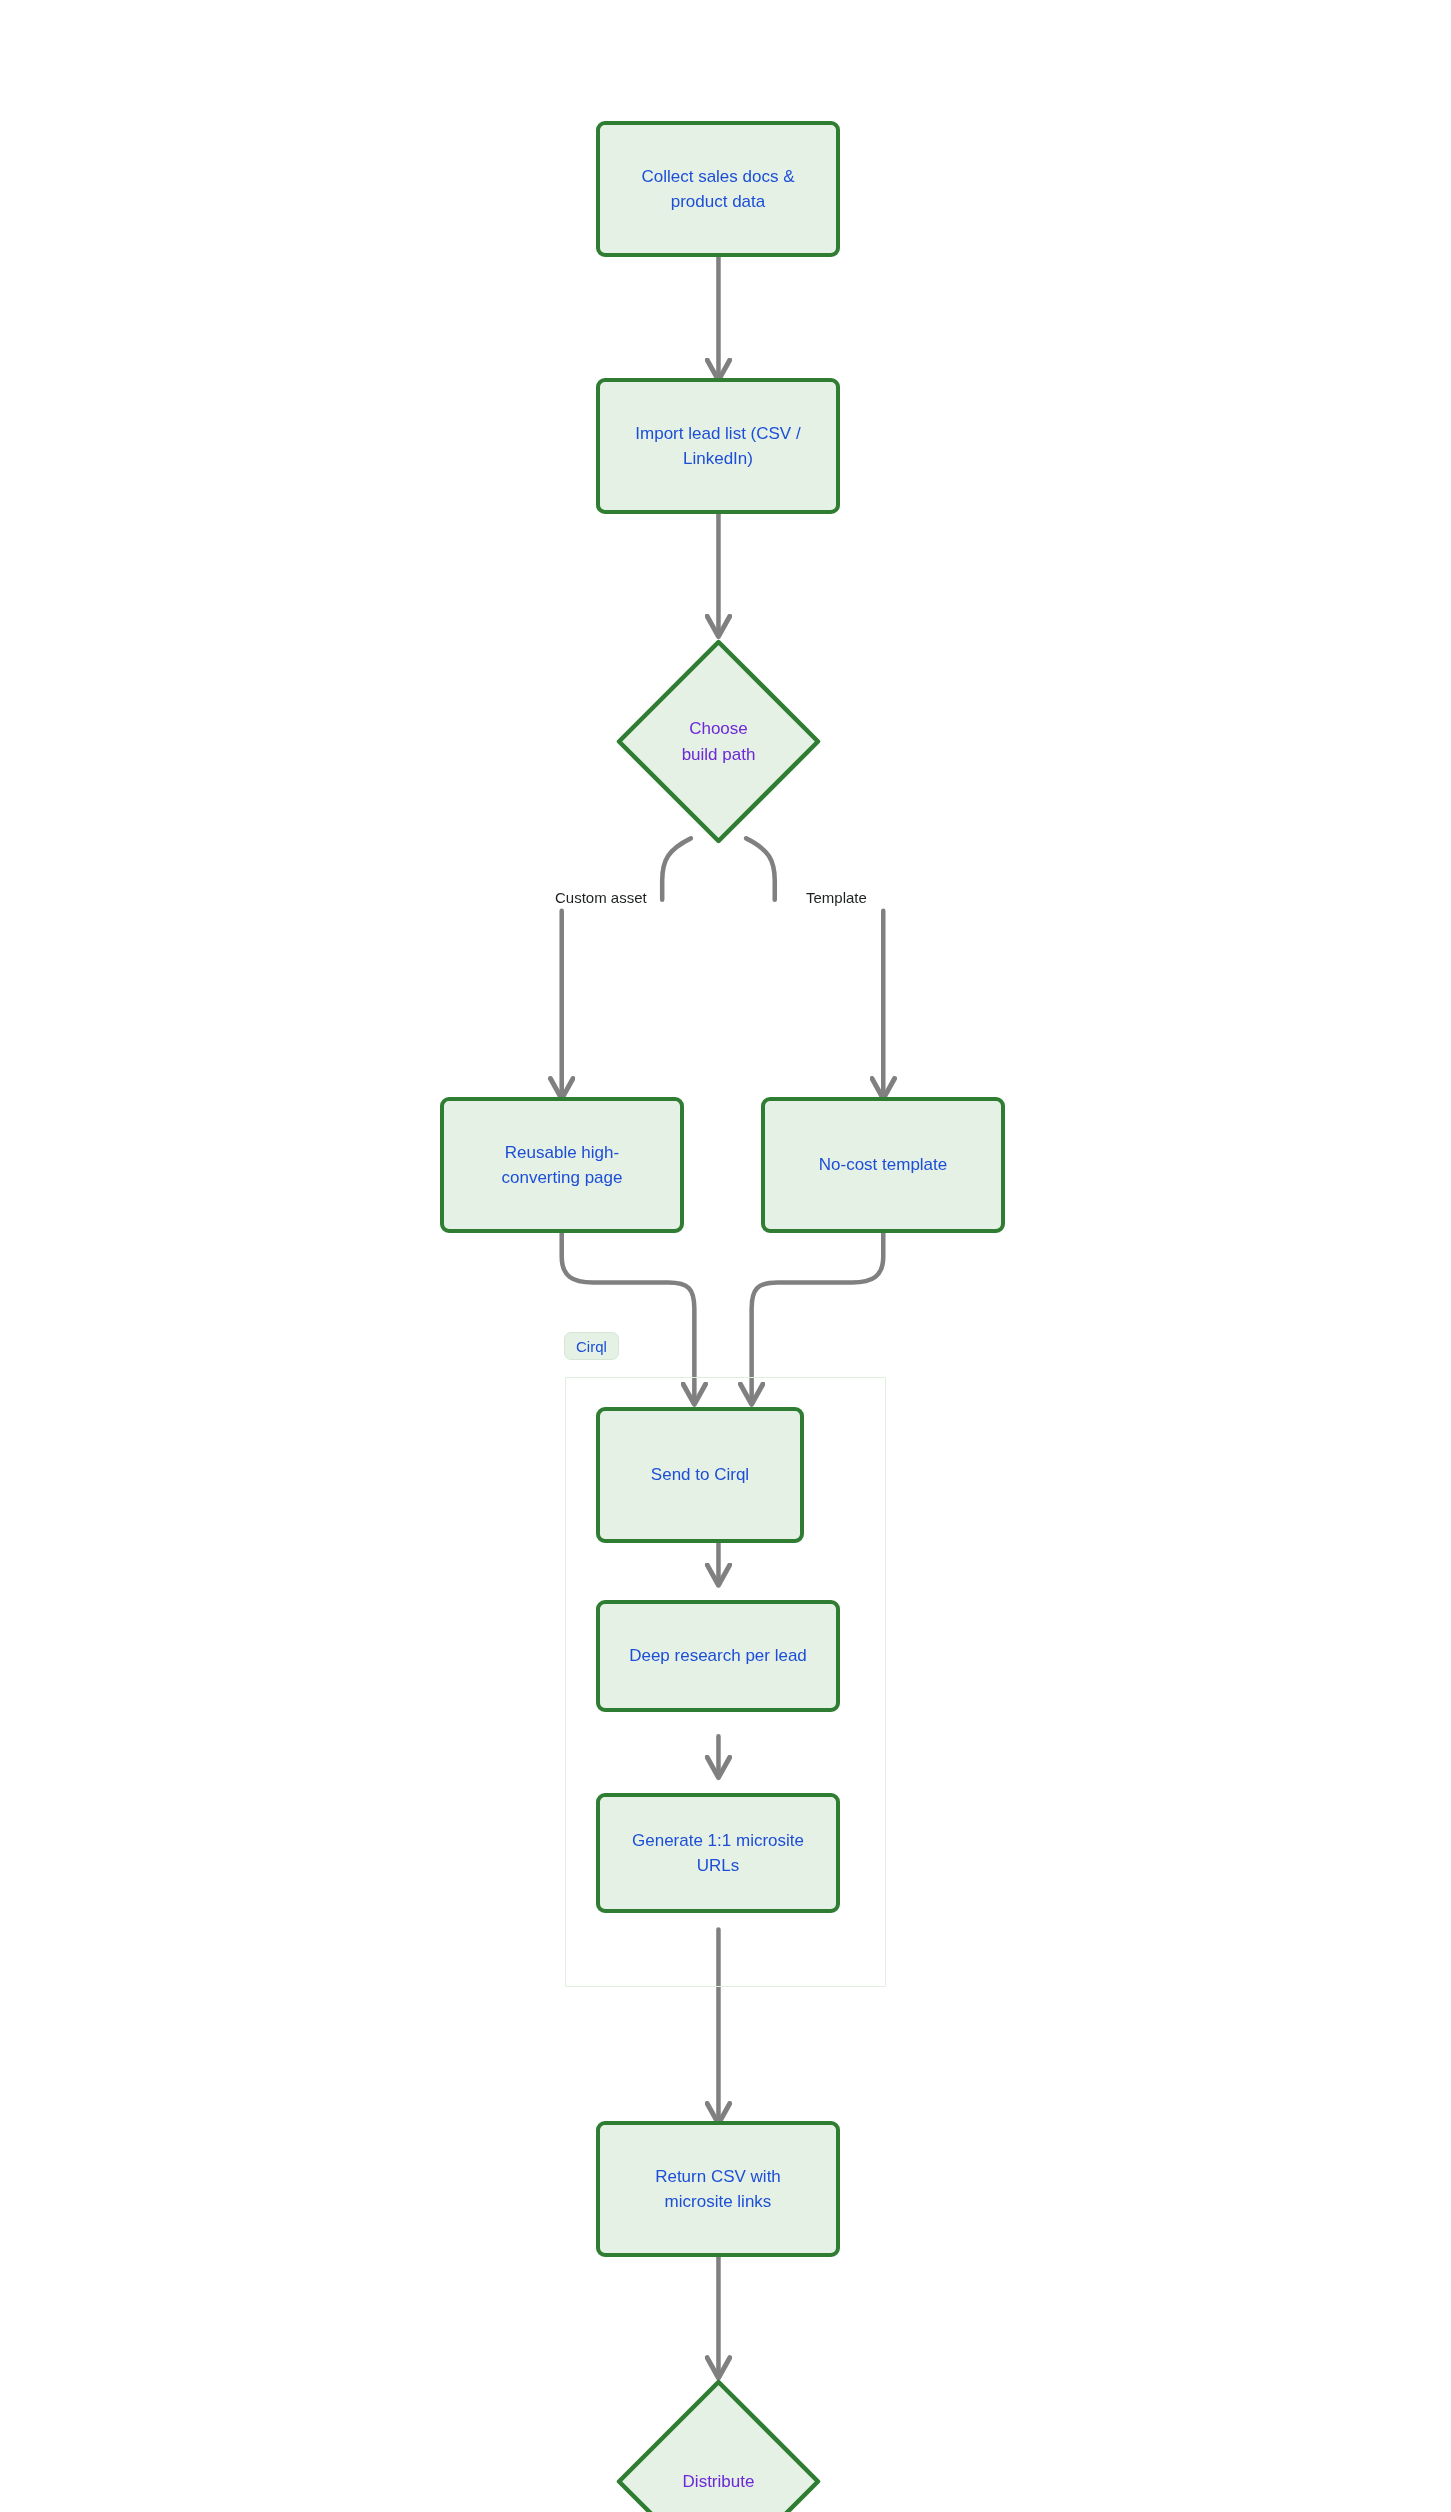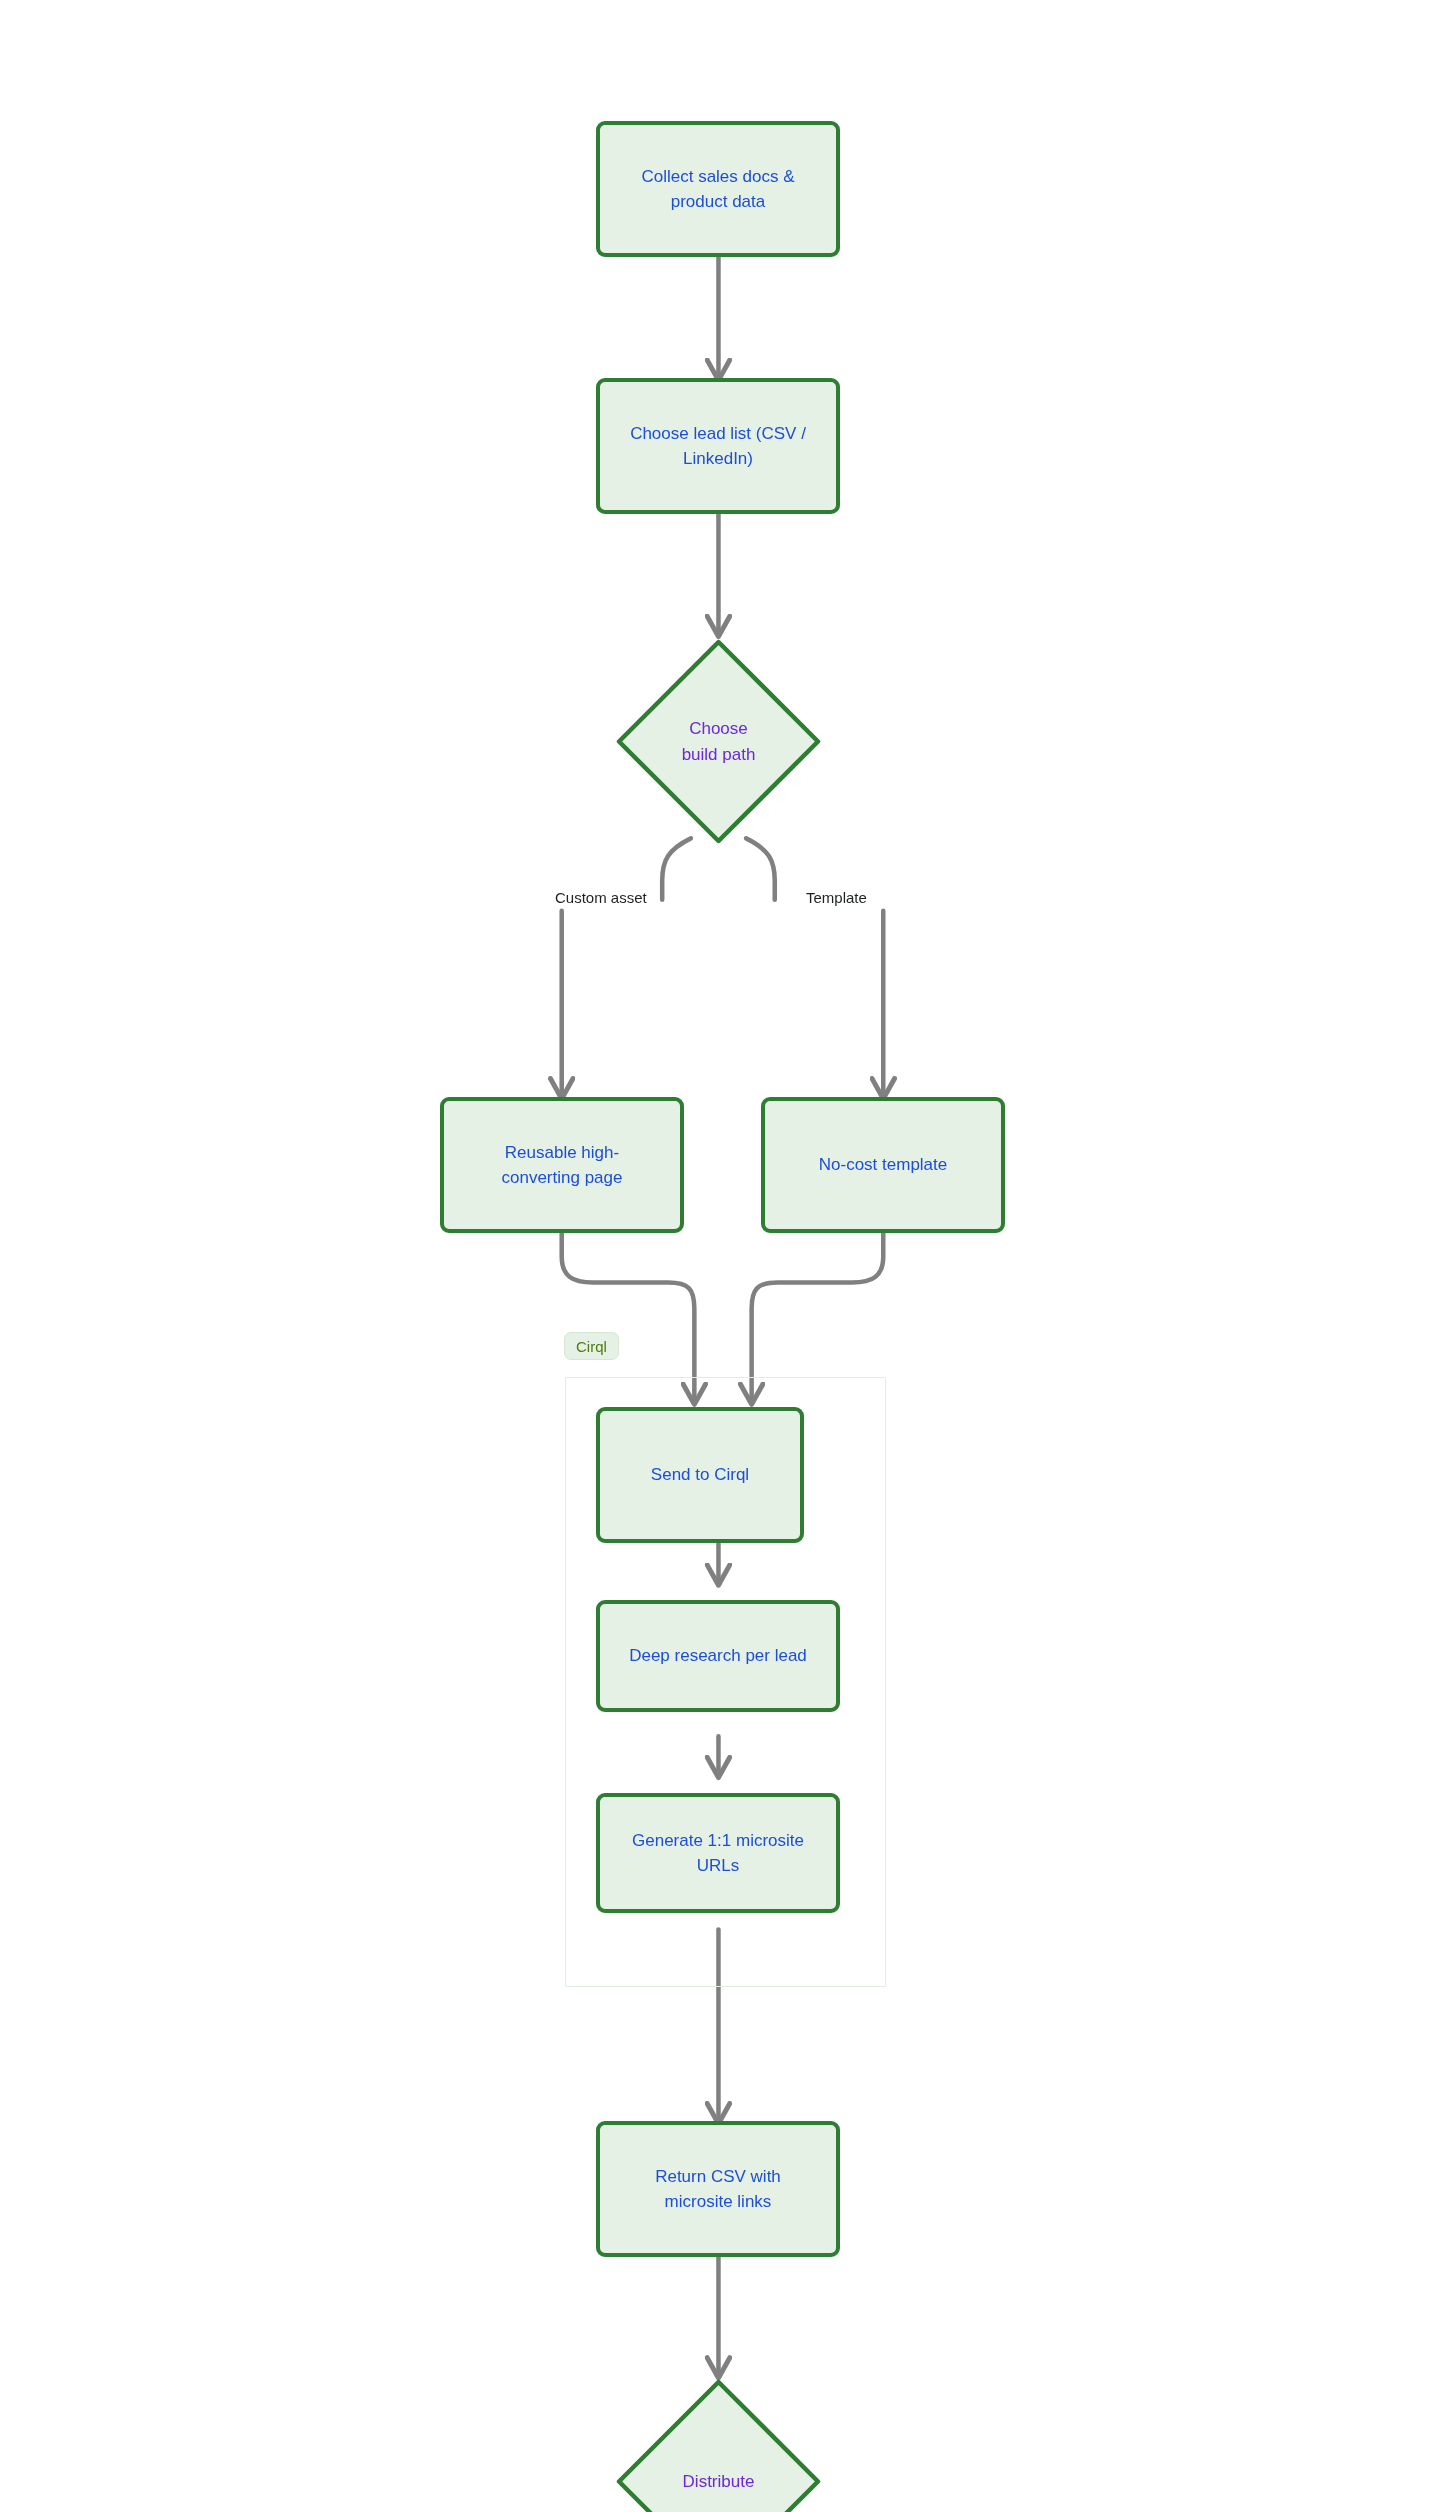--- a/index.html
+++ b/index.html
@@ -77,21 +77,21 @@
     border: 1px solid #dfeede;
     background: transparent;
     border-radius: 1px;
   }
   .subgraph-title {
     position: absolute;
     background: #e5f1e5;
     border: 1px solid #d5e7d4;
     border-radius: 7px;
     font-size: 15px;
-    color: #4d7c0f;
+    color: #1d4ed8;
     padding: 5.5px 11px;
     line-height: 1;
   }
   .edge-label {
     position: absolute;
     font-size: 15px;
     color: #1f2320;
     background: transparent;
     white-space: nowrap;
     line-height: 1;
@@ -174,21 +174,21 @@
 
   <div class="subgraph-box" style="left:565px; top:1377px; width:321px; height:610px;"></div>
   <div class="subgraph-title" style="left:564px; top:1332px;">Cirql</div>
 
   <div class="node node-proc" style="left:596px; top:121px; width:244px; height:136px;">
     <span class="node-label">Collect sales docs &amp;
 product data</span>
   </div>
 
   <div class="node node-proc" style="left:596px; top:378px; width:244px; height:136px;">
-    <span class="node-label">Choose lead list (CSV /
+    <span class="node-label">Import lead list (CSV /
 LinkedIn)</span>
   </div>
 
   <div class="diamond-wrap" style="left:614px; top:637px; width:209px; height:209px;">
     <svg width="209" height="209" viewBox="0 0 416 416">
       <path d="M 208 10 L 406 208 L 208 406 L 10 208 Z" fill="#e5f1e5" stroke="#2e7d32" stroke-width="9" stroke-linejoin="round"></path>
     </svg>
     <div class="diamond-text">Choose
 build path</div>
   </div>

